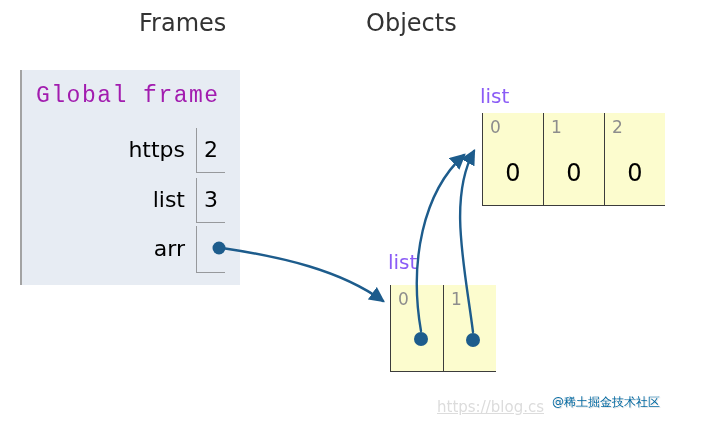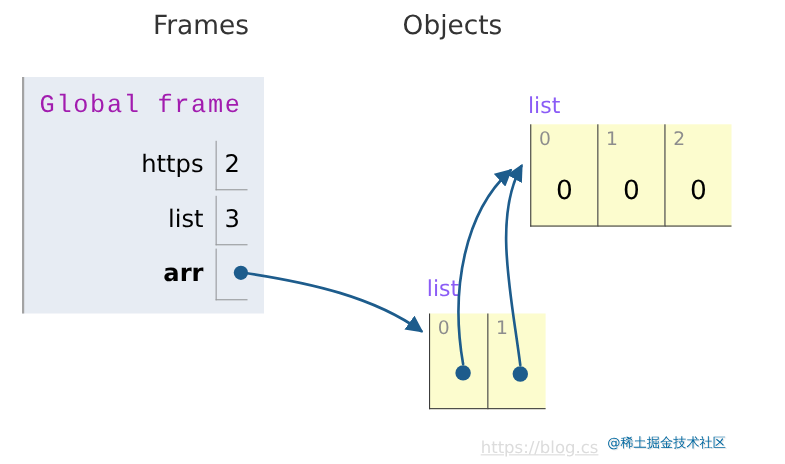--- a/index.html
+++ b/index.html
@@ -11,21 +11,21 @@
   .frames-heading{left:139px;}
   .objects-heading{left:366px;}
 
   
   .global-frame{position:absolute;left:20px;top:70px;width:218px;height:215px;
                 background:#e7ecf3;border-left:2px solid #a3a3a3;}
   .frame-title{position:absolute;left:14px;top:13px;
                font-family:Liberation Mono, monospace;font-size:23px;
                letter-spacing:1.5px;color:#a21caf;white-space:pre;}
   .frame-row{position:absolute;left:0;width:100%;height:44px;}
-  .frame-row.tall{height:46px;font-weight:bold;}
+  .frame-row.tall{height:46px;}
   .var-name{position:absolute;right:55px;top:0;line-height:44px;font-size:22px;color:#000;}
   .frame-row.tall .var-name{line-height:46px;}
   .var-cell{position:absolute;left:174px;top:0;width:28px;height:100%;
             border-left:1.5px solid #97999c;border-bottom:1.5px solid #97999c;
             text-align:center;}
   .var-cell .var-value{display:block;line-height:44px;font-size:22px;color:#000;}
   .frame-row.tall .var-cell .var-value{line-height:46px;}
 
   
   .list-label{position:absolute;font-size:20px;color:#8b5cf6;}

